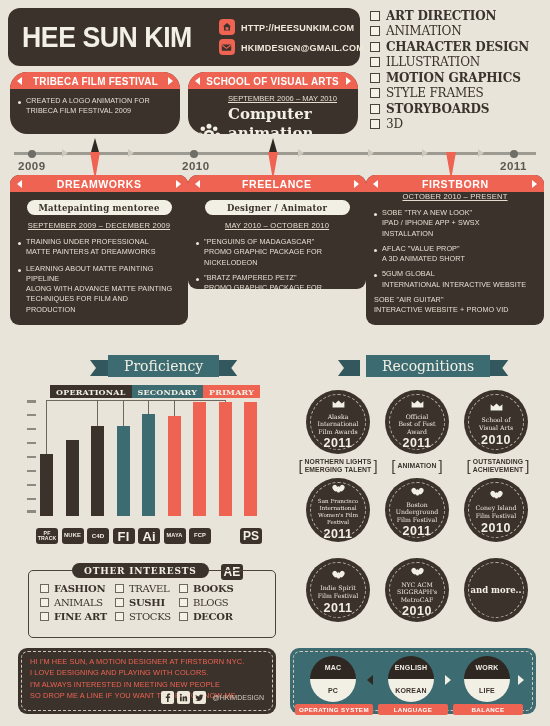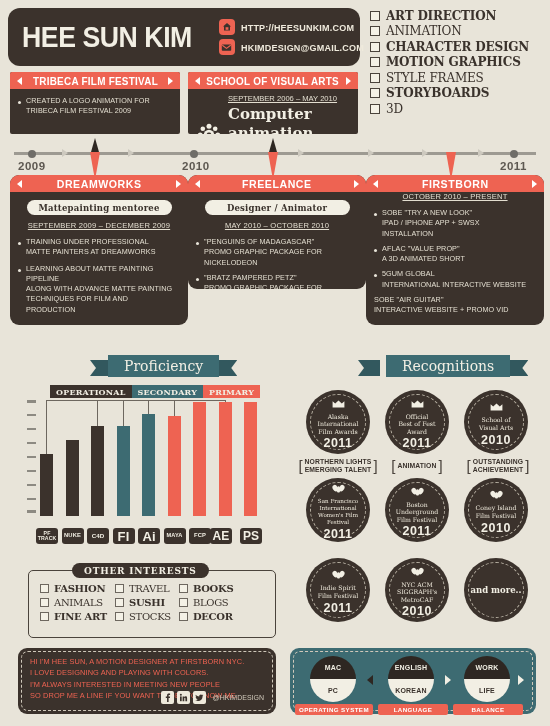--- a/index.html
+++ b/index.html
@@ -46,21 +46,21 @@
     width: 10px; height: 10px; background: #f4f1e6;
     border: 1.2px solid #4a433c; flex: none;
   }
   .skill-label {
     font-family: "DejaVu Serif", serif; font-size: 12px;
     color: #3a322c; letter-spacing: -0.2px; white-space: nowrap;
   }
   .skill-label.b { font-weight: bold; }
 
   
-  .evcard { position: absolute; background: #3b322c; border-radius: 2px; overflow: hidden; }
+  .evcard { position: absolute; background: #3b322c; border-radius: 17px; overflow: hidden; }
   .evhead {
     background: #ee6352; height: 17px; display: flex; align-items: center;
     justify-content: center; position: relative;
   }
   .evhead .ttl {
     font-family: "Liberation Sans Narrow", "Liberation Sans", sans-serif;
     font-weight: bold; font-size: 11px; color: #fff; letter-spacing: 0.3px;
     transform: scaleX(0.9);
   }
   .arr { position: absolute; width: 0; height: 0; }
@@ -271,20 +271,24 @@
         <span class="chk"></span>
         <span class="skill-label b">ART DIRECTION</span>
       </div>
     <div class="skill-row">
         <span class="chk"></span>
         <span class="skill-label">ANIMATION</span>
       </div>
     <div class="skill-row">
         <span class="chk"></span>
         <span class="skill-label b">CHARACTER DESIGN</span>
+      </div>
+    <div class="skill-row">
+        <span class="chk"></span>
+        <span class="skill-label">ILLUSTRATION</span>
       </div>
     <div class="skill-row">
         <span class="chk"></span>
         <span class="skill-label b">MOTION GRAPHICS</span>
       </div>
     <div class="skill-row">
         <span class="chk"></span>
         <span class="skill-label">STYLE FRAMES</span>
       </div>
     <div class="skill-row">
@@ -513,21 +517,21 @@
     </div>
   <div class="chip" style="left:138px;">
       <span style="font-size:13px;">Ai</span>
     </div>
   <div class="chip" style="left:163.5px;">
       <span style="font-size:5.6px;">MAYA</span>
     </div>
   <div class="chip" style="left:189px;">
       <span style="font-size:5.8px;">FCP</span>
     </div>
-  <div class="chip" style="left:210px;">
+  <div class="chip" style="left:221px;margin-top:36px;">
       <span style="font-size:12px;">AE</span>
     </div>
   <div class="chip" style="left:240px;">
       <span style="font-size:12px;">PS</span>
     </div>
 
   <div class="oi-box"></div>
   <div class="oi-title">
       <span>OTHER INTERESTS</span>
     </div>
@@ -569,21 +573,21 @@
           <span class="oi-chk"></span>
           <span class="oi-label">BLOGS</span>
         </div>
       <div class="oi-item">
           <span class="oi-chk"></span>
           <span class="oi-label b">DECOR</span>
         </div>
     </div>
   </div>
 
-  <div class="ribbon" style="left:376px; top:355px;padding-left:10px;">
+  <div class="ribbon" style="left:356px; top:355px;padding-left:10px;">
     <div class="rwing l"></div>
     <div class="rwing r"></div>
     <div class="rmain">
         <span>Recognitions</span>
       </div>
   </div>
 
   <div class="badge" style="left:306px; top:390px;">
     <span class="bicon"><svg width="13" height="8" viewBox="0 0 13 8">
           <path d="M0.6 7.4 L0.6 1.2 L3.2 3.6 L6.5 0.4 L9.8 3.6 L12.4 1.2 L12.4 7.4 Z" fill="#f2efe4"></path>

